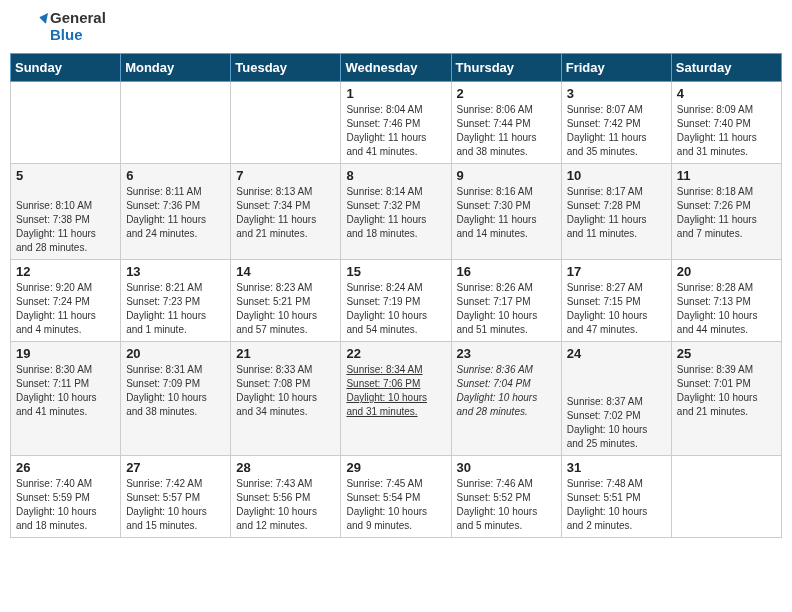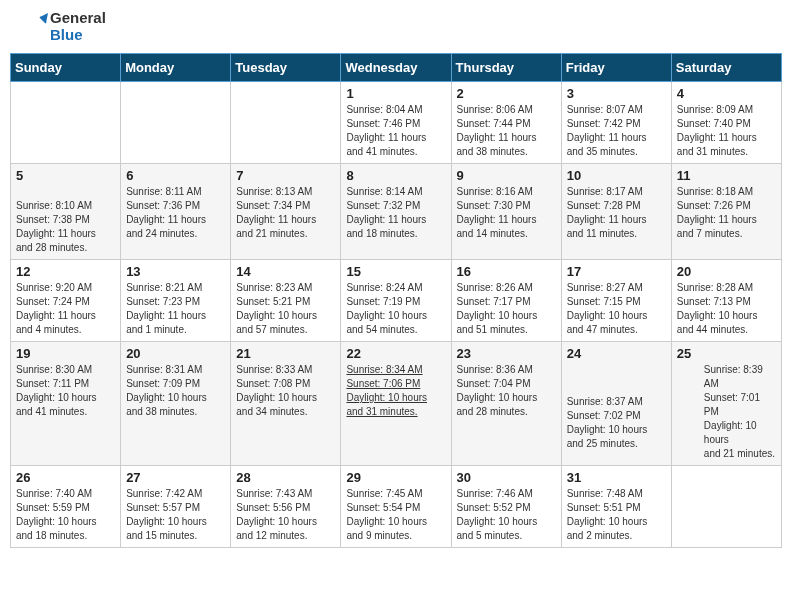--- a/index.html
+++ b/index.html
@@ -276,35 +276,35 @@
         </td>
         <td>
           <div class="day-number">22</div>
           <div class="day-info" style="white-space: pre-line; text-decoration: underline;">Sunrise: 8:34 AM
 Sunset: 7:06 PM
 Daylight: 10 hours
 and 31 minutes.</div>
         </td>
         <td>
           <div class="day-number">23</div>
-          <div class="day-info" style="white-space: pre-line;">Sunrise: 8:36 AM
+          <div class="day-info" style="white-space: pre-line; font-style: italic;">Sunrise: 8:36 AM
 Sunset: 7:04 PM
 Daylight: 10 hours
 and 28 minutes.</div>
         </td>
         <td>
           <div class="day-number">24</div>
           <div class="day-info" style="white-space: pre-line; margin-top: 34px;">Sunrise: 8:37 AM
 Sunset: 7:02 PM
 Daylight: 10 hours
 and 25 minutes.</div>
         </td>
         <td>
           <div class="day-number">25</div>
-          <div class="day-info" style="white-space: pre-line; margin-left: 27px;">Sunrise: 8:39 AM
+          <div class="day-info" style="white-space: pre-line;">Sunrise: 8:39 AM
 Sunset: 7:01 PM
 Daylight: 10 hours
 and 21 minutes.</div>
         </td>
       </tr>
       <tr>
         <td>
           <div class="day-number">26</div>
           <div class="day-info" style="white-space: pre-line;">Sunrise: 7:40 AM
 Sunset: 5:59 PM

